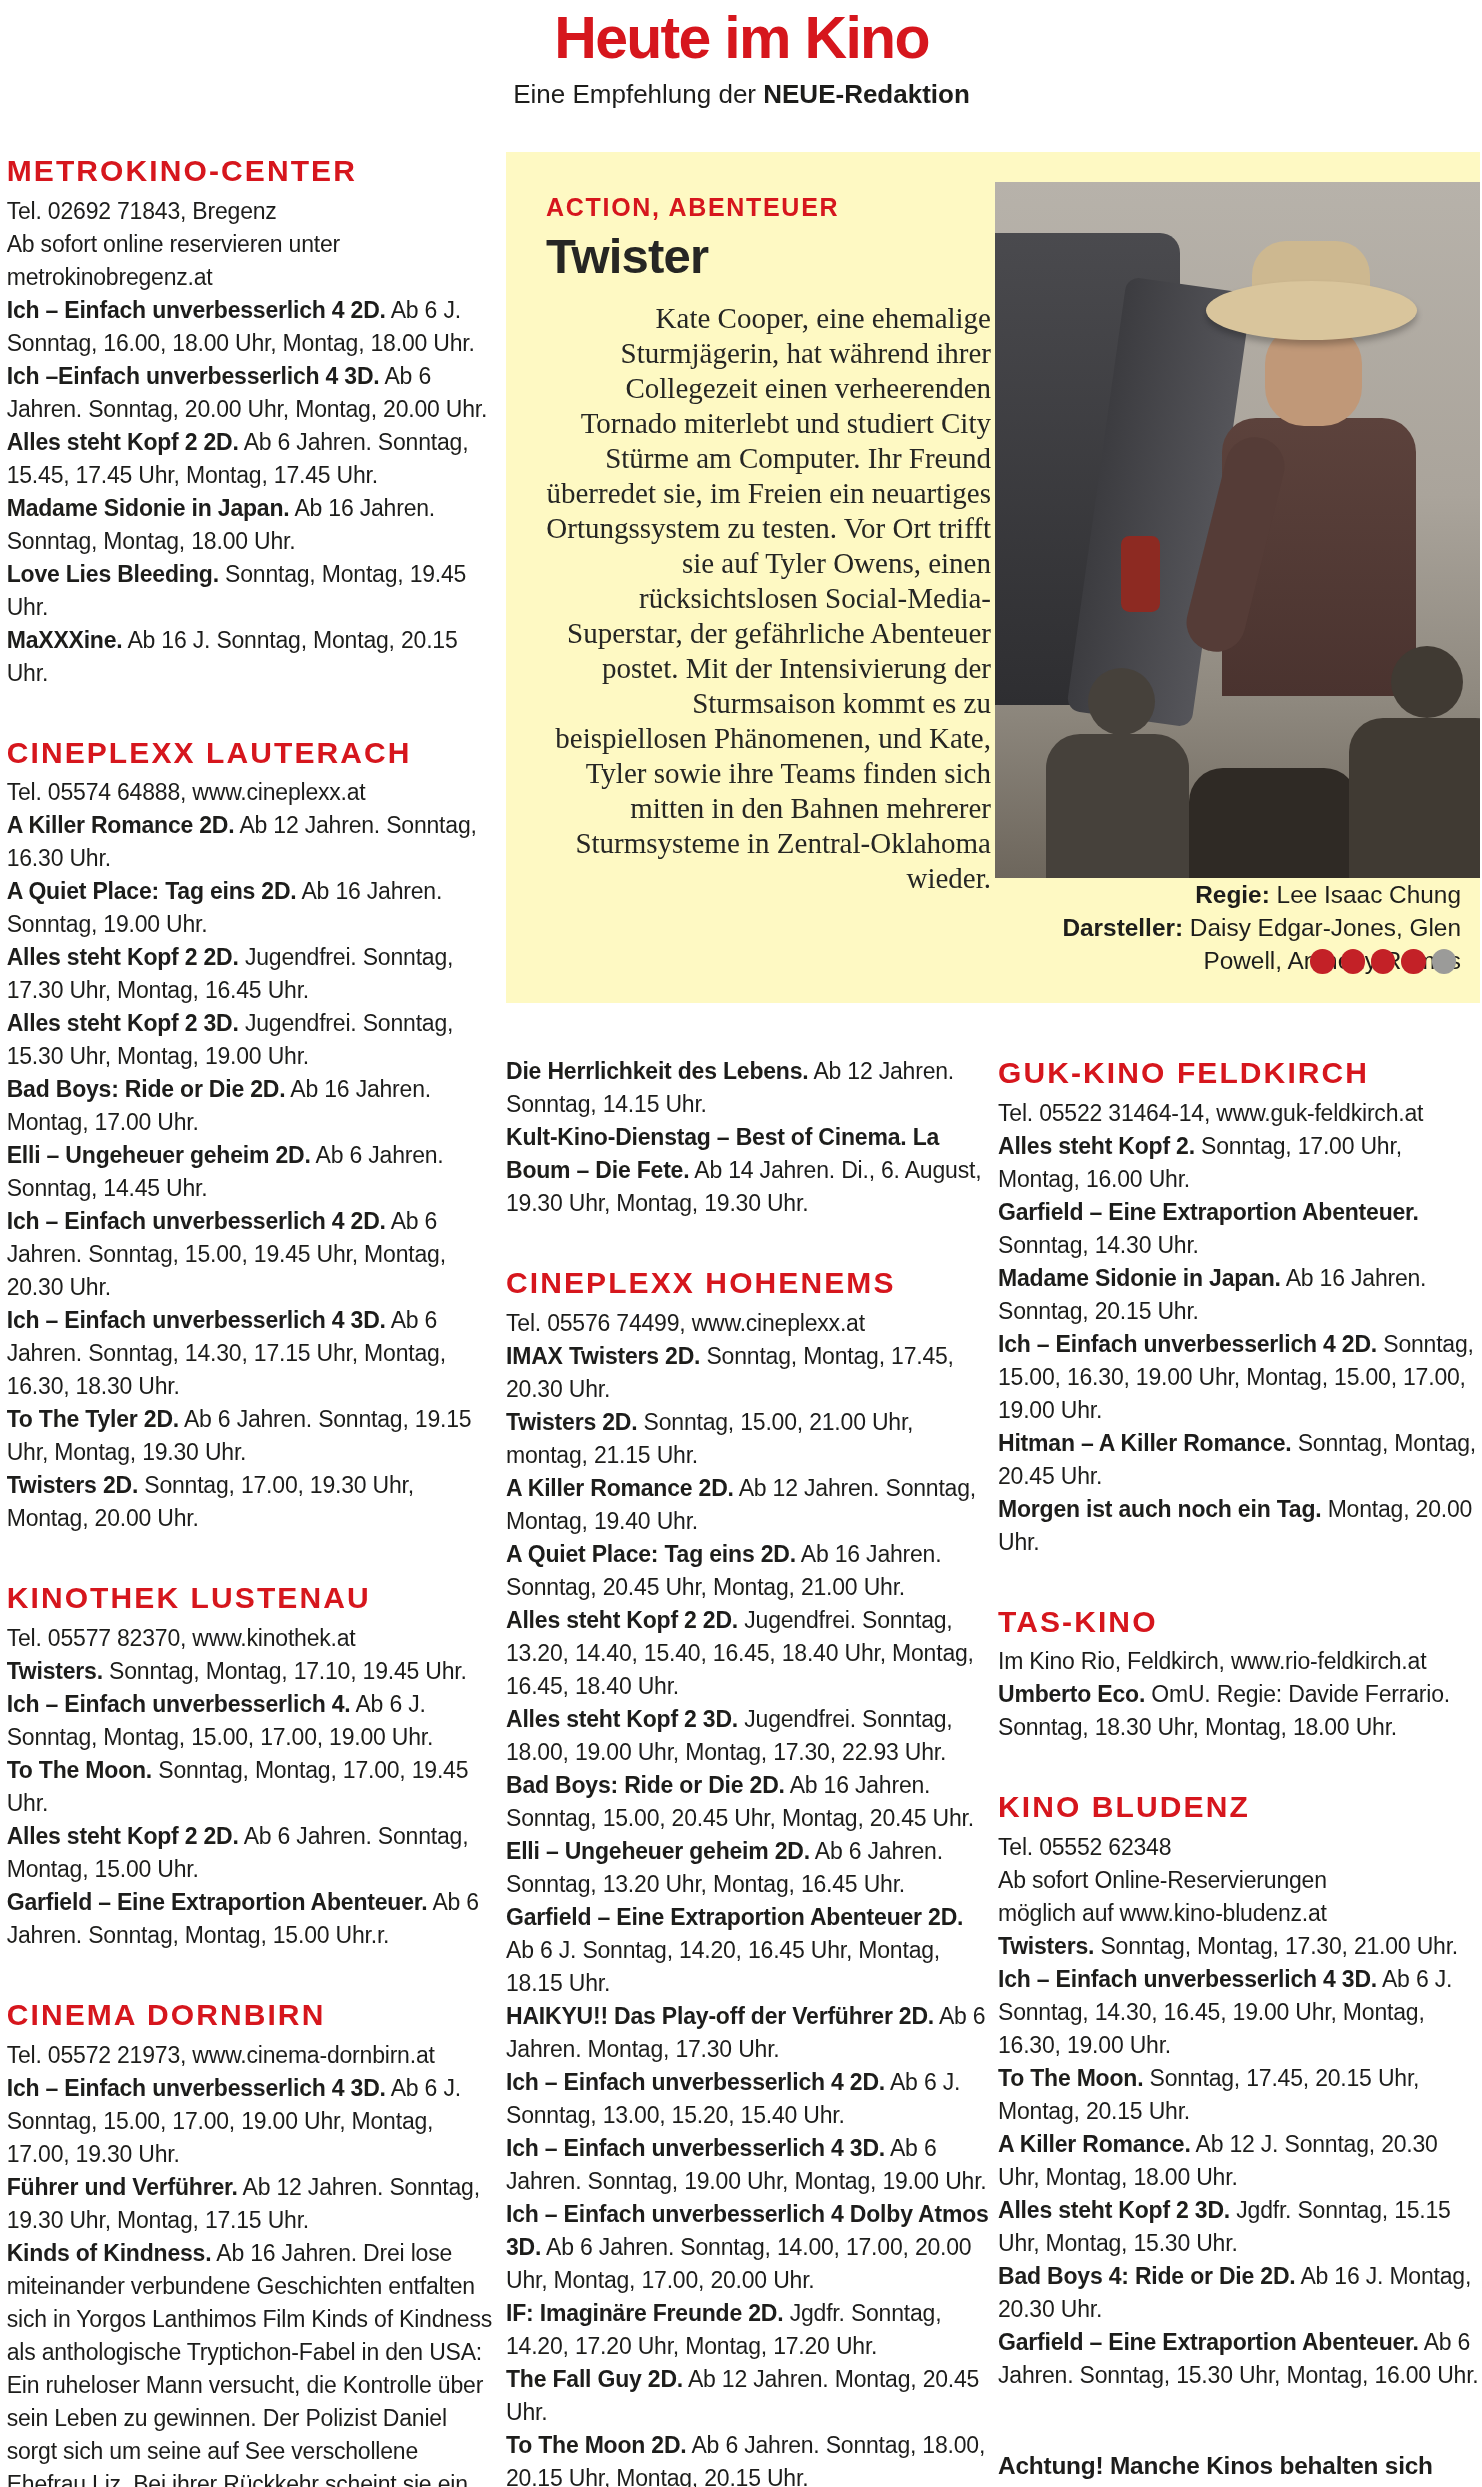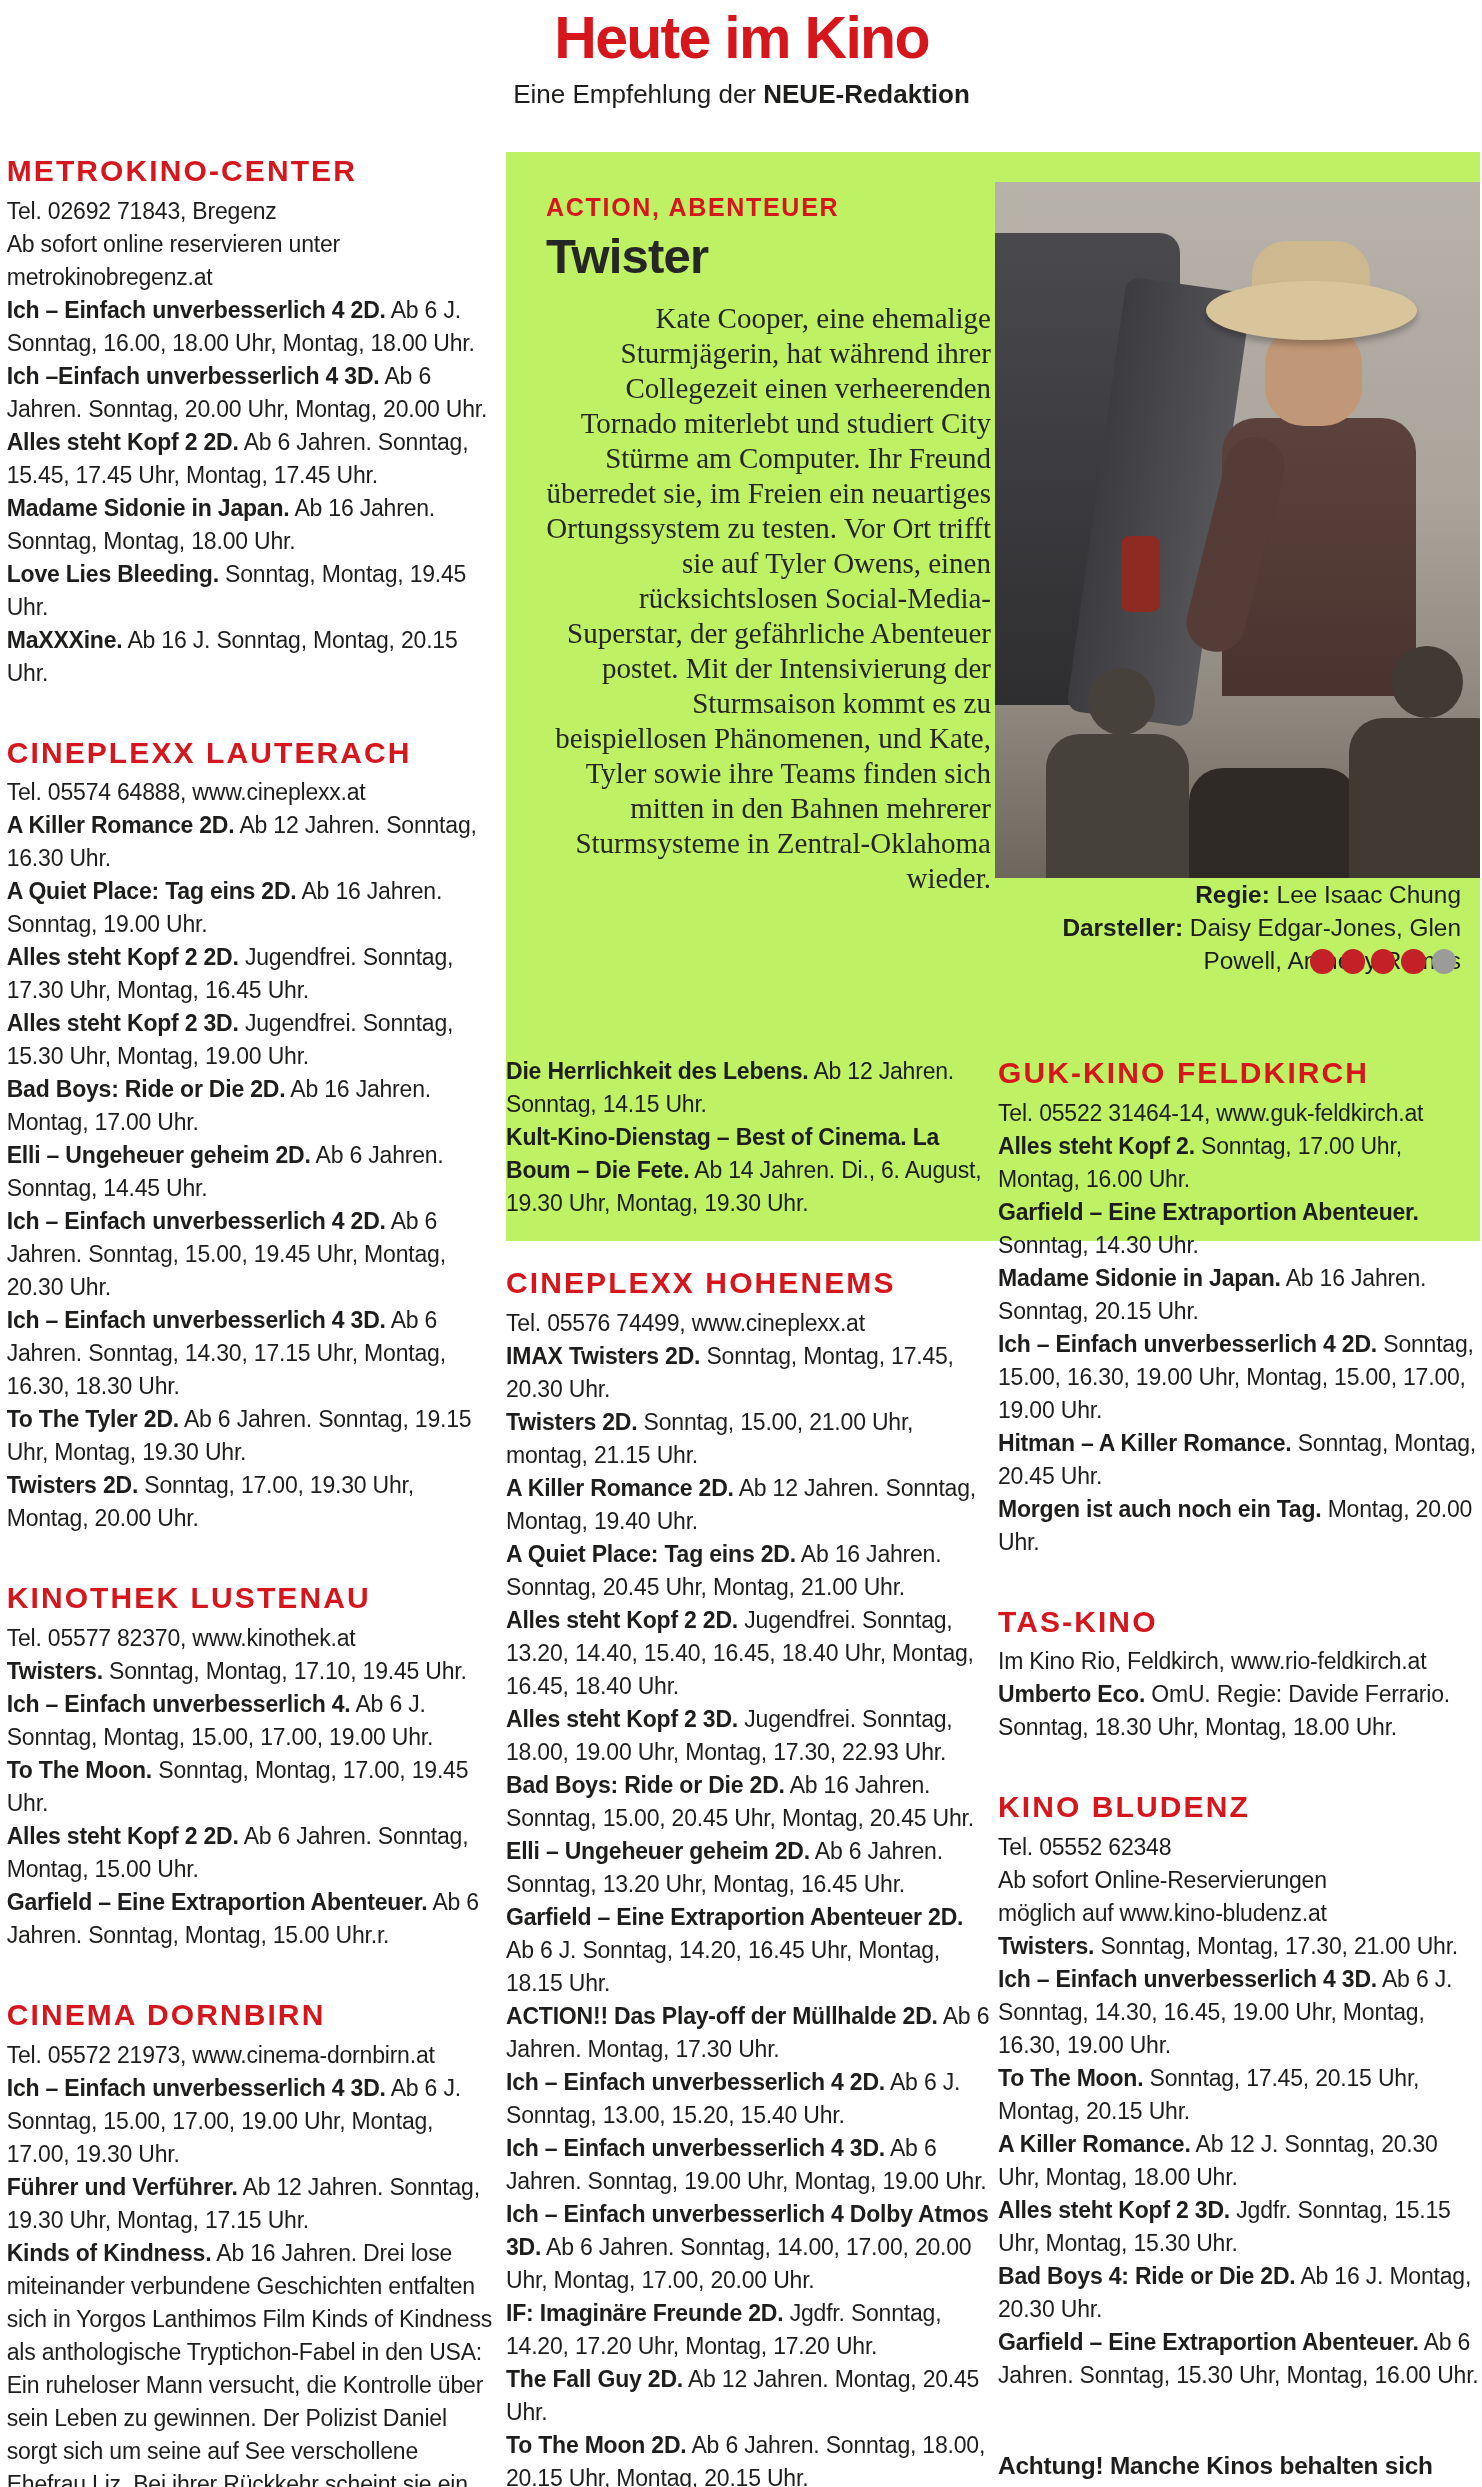--- a/index.html
+++ b/index.html
@@ -23,22 +23,22 @@
     margin:0 0 6.7px 0;font-size:30px;line-height:35px;font-weight:bold;
     color:#d6161d;letter-spacing:2.1px;
   }
   .info,.film{
     margin:0;font-size:23px;line-height:33px;letter-spacing:-0.2px;
     color:#1d1d1b;
   }
   .film .ft{font-weight:bold;}
   
   .feature-box{
-    position:absolute;left:506px;top:152px;width:974px;height:1089px;
-    background:#bef264;
+    position:absolute;left:506px;top:152px;width:974px;height:851px;
+    background:#fef9c3;
   }
   .feature-text{position:absolute;left:40px;top:40px;width:445px;}
   .feature-cat{
     margin:0;font-size:25px;line-height:30px;font-weight:bold;color:#d6161d;
     letter-spacing:1.7px;
   }
   .feature-title{
     margin:8.4px 0 18.5px 0;font-size:49px;line-height:52px;font-weight:bold;
     color:#262624;letter-spacing:-0.8px;
   }
@@ -211,21 +211,21 @@
       <p class="info">Tel. 05576 74499, www.cineplexx.at</p>
       <p class="film"><span class="ft">IMAX Twisters 2D.</span><span class="fr"> Sonntag, Montag, 17.45, 20.30 Uhr.</span></p>
       <p class="film"><span class="ft">Twisters 2D.</span><span class="fr"> Sonntag, 15.00, 21.00 Uhr, montag, 21.15 Uhr.</span></p>
       <p class="film"><span class="ft">A Killer Romance 2D.</span><span class="fr"> Ab 12 Jahren. Sonntag, Montag, 19.40 Uhr.</span></p>
       <p class="film"><span class="ft">A Quiet Place: Tag eins 2D.</span><span class="fr"> Ab 16 Jahren. Sonntag, 20.45 Uhr, Montag, 21.00 Uhr.</span></p>
       <p class="film"><span class="ft">Alles steht Kopf 2 2D.</span><span class="fr"> Jugendfrei. Sonntag, 13.20, 14.40, 15.40, 16.45, 18.40 Uhr, Montag, 16.45, 18.40 Uhr.</span></p>
       <p class="film"><span class="ft">Alles steht Kopf 2 3D.</span><span class="fr"> Jugendfrei. Sonntag, 18.00, 19.00 Uhr, Montag, 17.30, 22.93 Uhr.</span></p>
       <p class="film"><span class="ft">Bad Boys: Ride or Die 2D.</span><span class="fr"> Ab 16 Jahren. Sonntag, 15.00, 20.45 Uhr, Montag, 20.45 Uhr.</span></p>
       <p class="film"><span class="ft">Elli – Ungeheuer geheim 2D.</span><span class="fr"> Ab 6 Jahren. Sonntag, 13.20 Uhr, Montag, 16.45 Uhr.</span></p>
       <p class="film"><span class="ft">Garfield – Eine Extraportion Abenteuer 2D.</span><span class="fr"> Ab 6 J. Sonntag, 14.20, 16.45 Uhr, Montag, 18.15 Uhr.</span></p>
-      <p class="film"><span class="ft">ACTION!! Das Play-off der Müllhalde 2D.</span><span class="fr"> Ab 6 Jahren. Montag, 17.30 Uhr.</span></p>
+      <p class="film"><span class="ft">HAIKYU!! Das Play-off der Verführer 2D.</span><span class="fr"> Ab 6 Jahren. Montag, 17.30 Uhr.</span></p>
       <p class="film"><span class="ft">Ich – Einfach unverbesserlich 4 2D.</span><span class="fr"> Ab 6 J. Sonntag, 13.00, 15.20, 15.40 Uhr.</span></p>
       <p class="film"><span class="ft">Ich – Einfach unverbesserlich 4 3D.</span><span class="fr"> Ab 6 Jahren. Sonntag, 19.00 Uhr, Montag, 19.00 Uhr.</span></p>
       <p class="film"><span class="ft">Ich – Einfach unverbesserlich 4 Dolby Atmos 3D.</span><span class="fr"> Ab 6 Jahren. Sonntag, 14.00, 17.00, 20.00 Uhr, Montag, 17.00, 20.00 Uhr.</span></p>
       <p class="film"><span class="ft">IF: Imaginäre Freunde 2D.</span><span class="fr"> Jgdfr. Sonntag, 14.20, 17.20 Uhr, Montag, 17.20 Uhr.</span></p>
       <p class="film"><span class="ft">The Fall Guy 2D.</span><span class="fr"> Ab 12 Jahren. Montag, 20.45 Uhr.</span></p>
       <p class="film"><span class="ft">To The Moon 2D.</span><span class="fr"> Ab 6 Jahren. Sonntag, 18.00, 20.15 Uhr, Montag, 20.15 Uhr.</span></p>
     </section>
   </div>
 <div class="col col-right">
 

